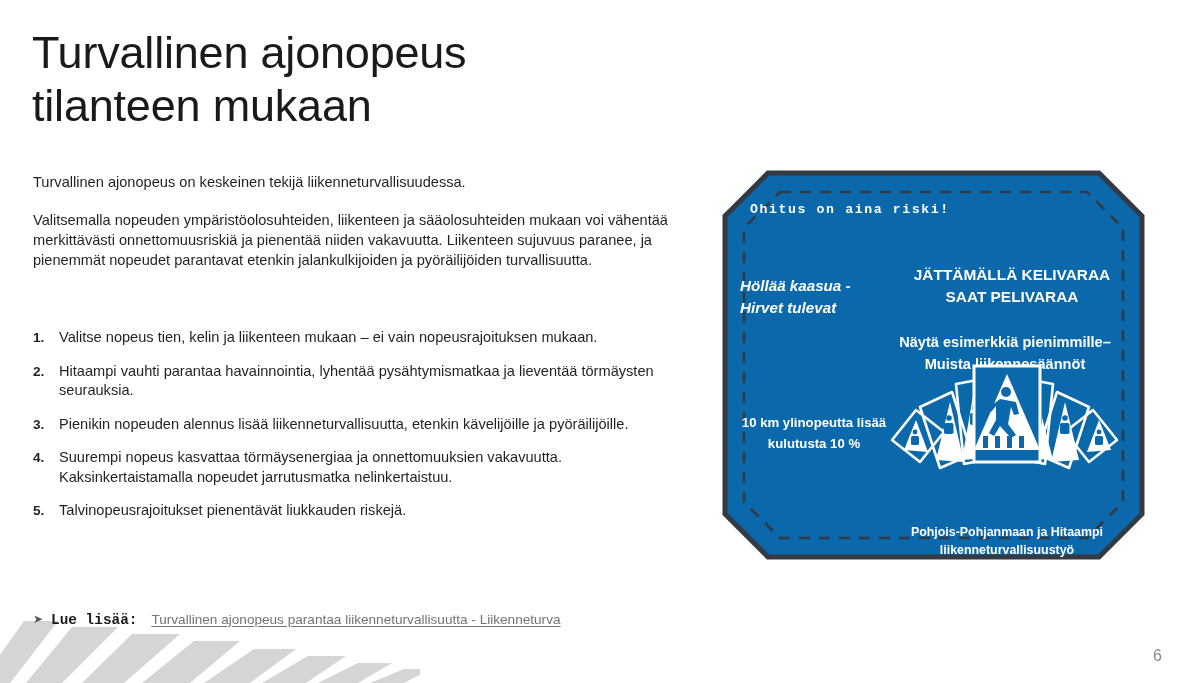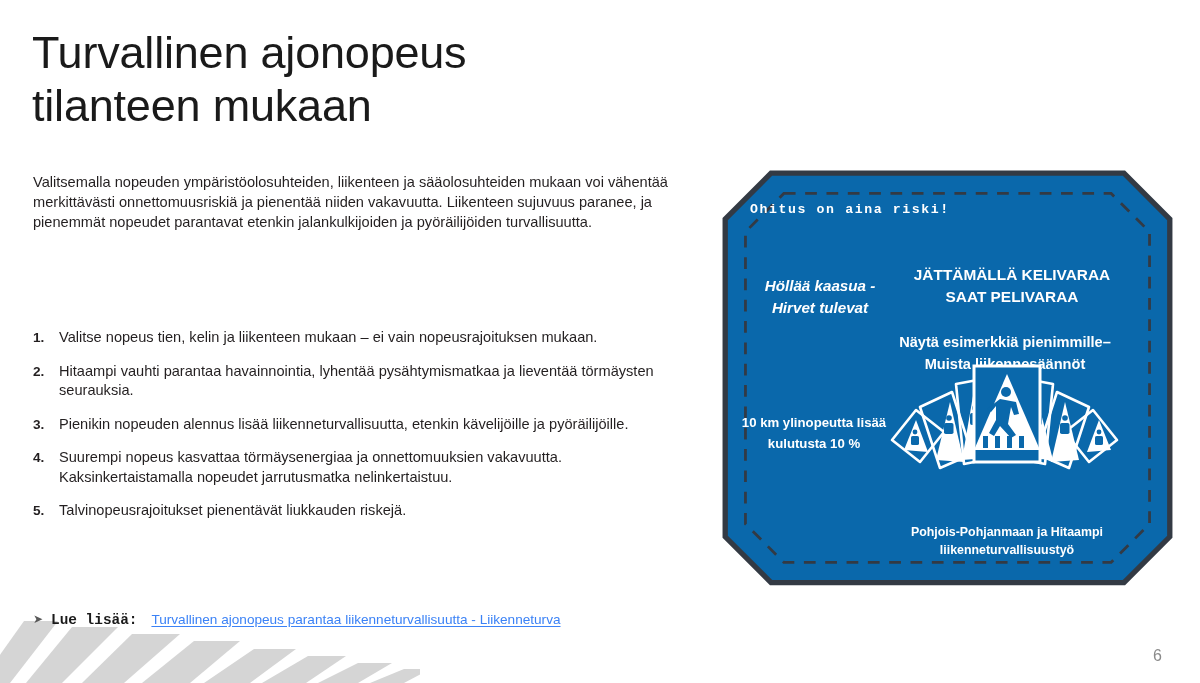--- a/index.html
+++ b/index.html
@@ -84,21 +84,21 @@
     margin-right: 8px;
     transform: translateY(-1px);
   }
   .readmore .lbl {
     font-weight: 700;
     color: #1a1a1a;
     margin-right: 14px;
     font-family: Liberation Mono, monospace;
   }
   .readmore .lnk {
-    color: #3b82f6;
+    color: #737373;
     text-decoration: underline;
     text-underline-offset: 2px;
     font-size: 13.6px;
   }
 
   
   .stripes {
     position: absolute;
     left: 0;
     bottom: 0;
@@ -117,21 +117,20 @@
     color: #8a8a8a;
   }
 
   
   .poster-wrap {
     position: absolute;
     left: 722px;
     top: 170px;
     width: 423px;
     height: 390px;
-    padding-left: 28px;
   }
   .poster-svg { position: absolute; inset: 0; }
 
   .poster-content {
     position: absolute;
     inset: 0;
     color: #ffffff;
   }
   .p-mono {
     position: absolute;
@@ -144,21 +143,20 @@
     font-weight: 700;
     color: #ffffff;
     text-align: center;
     margin-top: 32px;
   }
   .p-italic {
     position: absolute;
     font-weight: 700;
     font-style: italic;
     color: #ffffff;
-    text-align: center;
   }
 
   .t-ohitus { left: 28px; top: 32px; font-size: 13.2px; letter-spacing: 1.6px; }
   .t-jattamalla { left: 170px; top: 62px; width: 240px; font-size: 15.4px; line-height: 1.42; }
   .t-hollaa { left: 18px; top: 105px; width: 160px; font-size: 15.2px; line-height: 1.42; }
   .t-nayta { left: 152px; top: 130px; width: 262px; font-size: 14.6px; line-height: 1.5; }
   .t-10km { left: 6px; top: 210px; width: 172px; font-size: 13.2px; line-height: 1.6; text-align: center; }
   .t-aivot { left: 20px; top: 288px; font-size: 12.4px; line-height: 1.5; letter-spacing: 1.2px; }
   .t-logo { left: 175px; top: 322px; width: 220px; font-size: 12.4px; line-height: 1.42; }
 
@@ -172,20 +170,21 @@
 </style>
 </head>
 <body>
 
 <div class="slide-title">
   <span class="tline">Turvallinen ajonopeus</span>
   <span class="tline">tilanteen mukaan</span>
 </div>
 
 <div class="body-block">
+  <p class="para lead">Turvallinen ajonopeus on keskeinen tekijä liikenneturvallisuudessa.</p>
   <p class="para">Valitsemalla nopeuden ympäristöolosuhteiden, liikenteen ja sääolosuhteiden mukaan voi vähentää merkittävästi onnettomuusriskiä ja pienentää niiden vakavuutta. Liikenteen sujuvuus paranee, ja pienemmät nopeudet parantavat etenkin jalankulkijoiden ja pyöräilijöiden turvallisuutta.</p>
 </div>
 
 <div class="num-list">
   <div class="num-item">
     <span class="num">1.</span>
     <span class="txt"><b>Valitse nopeus tien, kelin ja liikenteen mukaan</b><span> – ei vain nopeusrajoituksen mukaan.</span></span>
   </div>
   <div class="num-item">
     <span class="num">2.</span>

